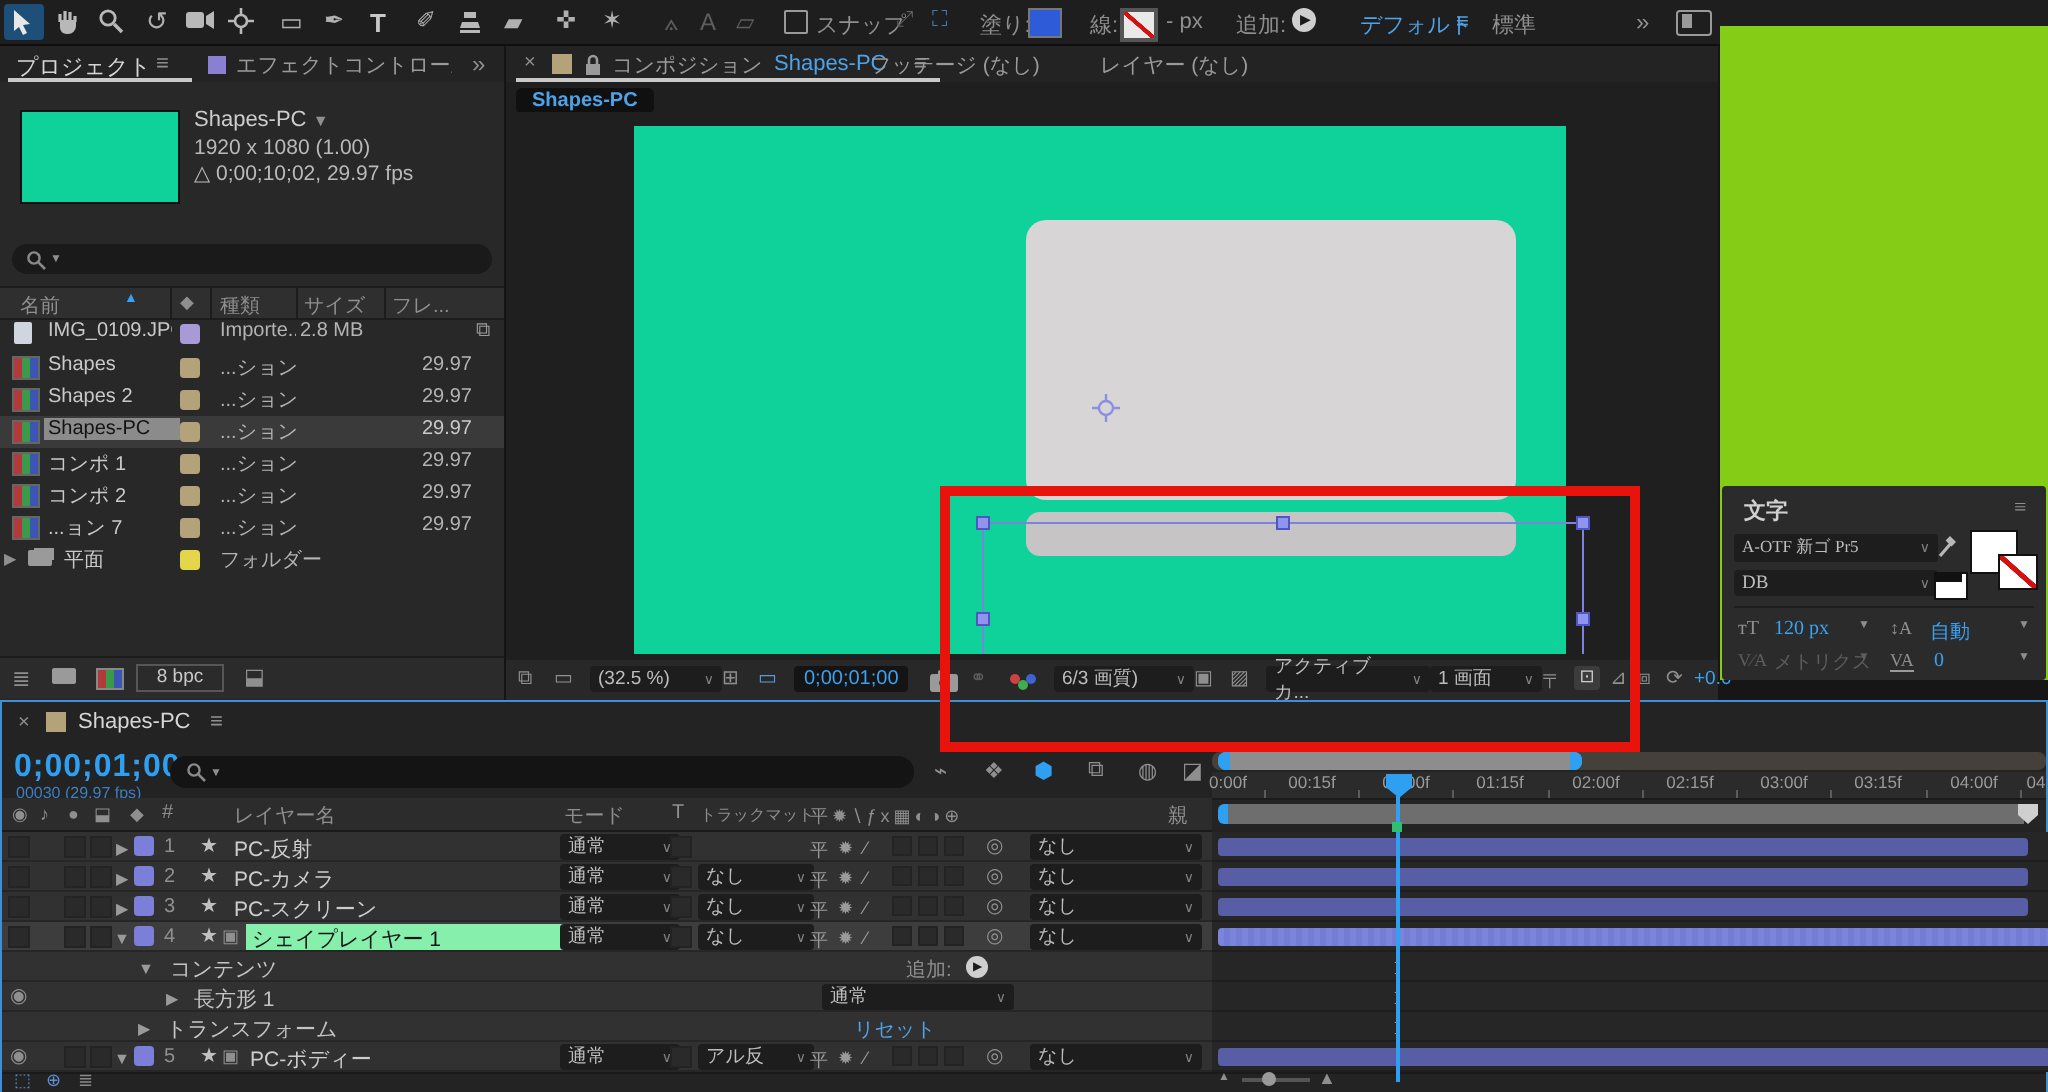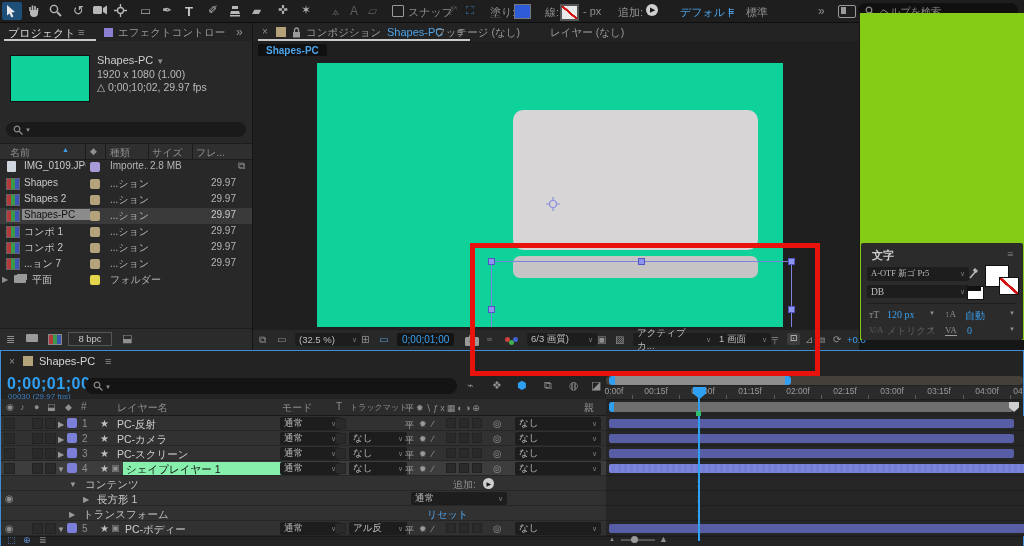--- a/index.html
+++ b/index.html
@@ -99,27 +99,20 @@
     <span class="abs" style="left:646px;top:4px;width:12px;height:12px;border-radius:50%;background:#cfcfcf;">
       <span style="position:absolute;left:4px;top:2px;font-size:7px;color:#1a1a1a;">▶</span>
       </span>
     <span class="abs link" style="left:680px;top:5px;">デフォルト</span>
     <span class="abs link" style="left:728px;top:5px;">≡</span>
     <span class="abs dim" style="left:746px;top:5px;">標準</span>
     <span class="abs dim" style="left:818px;top:4px;font-size:12px;">»</span>
     <span class="abs" style="left:838px;top:5px;width:16px;height:11px;border:1px solid #9a9a9a;border-radius:2px;">
       <span style="position:absolute;left:2px;top:1px;width:5px;height:7px;background:#9a9a9a;"></span>
       </span>
-    <div class="abs" style="left:858px;top:3px;width:160px;height:15px;background:#101010;border-radius:8px;">
-      <svg width="10" height="10" style="position:absolute;left:7px;top:3px;">
-        <circle cx="4" cy="4" r="2.8" stroke="#8a8a8a" stroke-width="1.2" fill="none"></circle>
-        <line x1="6.2" y1="6.2" x2="9.5" y2="9.5" stroke="#8a8a8a" stroke-width="1.3"></line>
-        </svg>
-      <span class="abs dim" style="left:22px;top:2px;font-size:10px;">ヘルプを検索</span>
-    </div>
   </div>
 
   <div class="pane" style="left:0;top:23px;width:252px;height:327px;background:#282828;border-right:2px solid #141414;">
     <div class="abs" style="left:0;top:0;width:252px;height:18px;background:#232323;">
       <span class="abs" style="left:8px;top:3px;color:#d6d6d6;">プロジェクト</span>
       <span class="abs dim" style="left:78px;top:3px;">≡</span>
       <span class="abs" style="left:4px;top:16px;width:92px;height:2px;background:#c9c9c9;"></span>
       <span class="abs" style="left:104px;top:5px;width:9px;height:9px;background:#8a7fd0;"></span>
       <span class="abs ctab rowtxt" style="left:118px;top:3px;width:108px;">エフェクトコントロール</span>
       <span class="abs dim" style="left:236px;top:2px;font-size:12px;">»</span>

